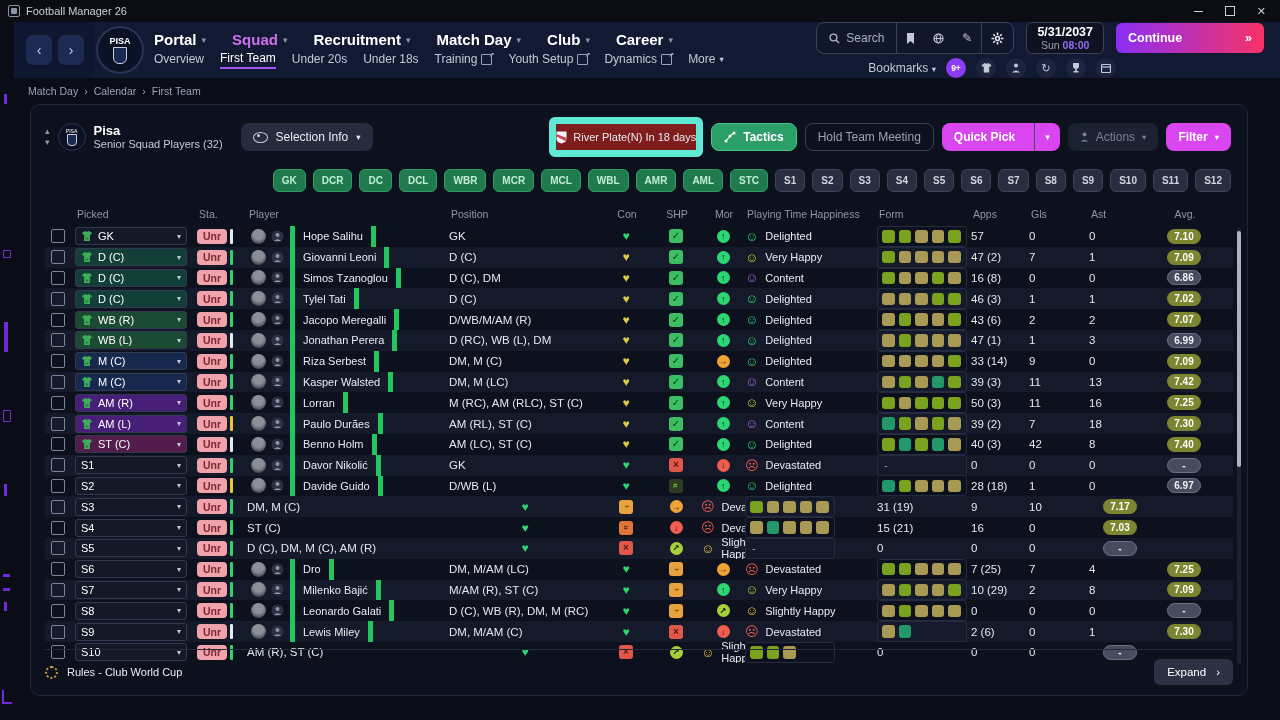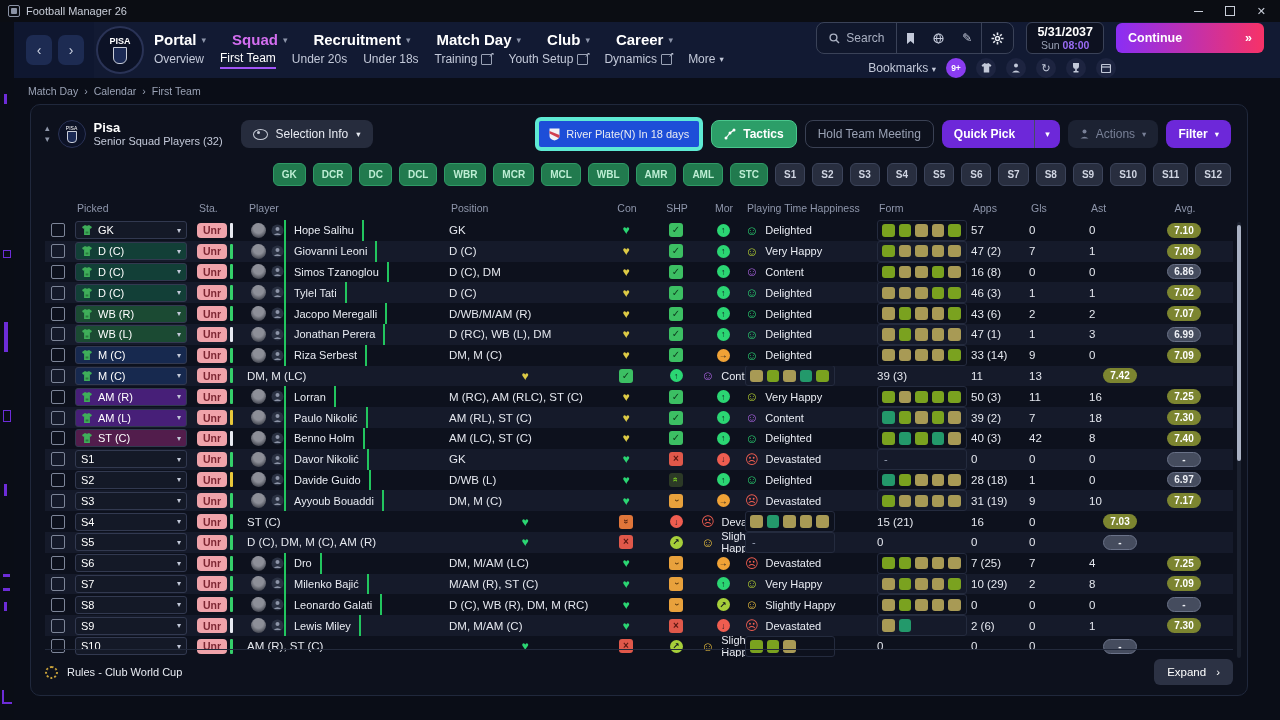--- a/index.html
+++ b/index.html
@@ -60,25 +60,25 @@
   .vchev{display:flex;flex-direction:column;gap:2px;color:#8d95a8;font-size:9px;line-height:1}
   .team-badge{width:26px;height:26px;border-radius:50%;background:#0c1226;border:1px solid #2a3356;margin:0 8px;
               display:flex;flex-direction:column;align-items:center;justify-content:center;font-size:5px;color:#fff;flex:none}
   .team-badge .shield{width:8px;height:10px;background:#1b2a55;border:1px solid #c9ced9;border-radius:0 0 4px 4px}
   .team-name{font-size:13px;font-weight:bold;color:#fff;line-height:1.15}
   .team-sub{font-size:11px;color:#c3c9d9}
   .sel-info{margin-left:18px;height:28px;background:#262c3d;border-radius:8px;display:flex;gap:8px;align-items:center;padding:0 12px;font-size:12px;color:#e8ebf2}
   .eye-ic{width:13px;height:9px;border:1.5px solid #c9ced9;border-radius:50%;position:relative}
   .eye-ic::after{content:"";position:absolute;left:3.5px;top:1.5px;width:3px;height:3px;border-radius:50%;background:#c9ced9}
   .toolbar{margin-left:auto;display:flex;gap:8px;align-items:center}
-  .next-match{display:flex;gap:6px;align-items:center;border:4px solid #5eead4;border-radius:6px;height:26px;padding:0 10px;font-size:11px;color:#e8ebf2;background:#1d4ed8}
+  .next-match{display:flex;gap:6px;align-items:center;border:7px solid #5eead4;border-radius:6px;height:26px;padding:0 0;font-size:11px;color:#e8ebf2;background:#7f1d1d}
   .btn{height:28px;border-radius:8px;display:flex;gap:7px;align-items:center;padding:0 12px;font-size:12px;font-weight:bold;box-sizing:border-box}
   .btn-tactics{background:#2c9e68;border:1px solid #49c68c;color:#fff}
   .btn-outline{background:transparent;border:1px solid #3a4154;color:#9aa2b5;font-weight:normal}
-  .btn-dark{background:#6d28d9;color:#fff}
+  .btn-dark{background:#d946ef;color:#fff}
   .btn-split{padding:0;overflow:hidden}
   .btn-split .bs-main{padding:0 12px;display:flex;align-items:center;height:100%}
   .btn-split .bs-chev{padding:0 10px;border-left:1px solid #454d63;display:flex;align-items:center;height:100%;font-size:9px}
   .btn-ghost{background:#1c2232;color:#788097;font-weight:normal}
   .chev-sm{font-size:8.5px;color:inherit}
   
   .filters-row{display:flex;align-items:center;padding:6px 16px 0 14px}
   .toggle{display:flex;border-radius:7px;overflow:hidden;border:1px solid #3a4154}
   .tg{height:26px;display:flex;gap:7px;align-items:center;padding:0 13px;font-size:12px;font-weight:bold;background:#1d2334;color:#e8ebf2}
   .tg.active{background:#7a2cf0;color:#fff}
@@ -104,21 +104,21 @@
   .tint-gk,.tint-s{background:#141927}
   .tint-def{background:#123f37}
   .tint-wb{background:#1b4a33}
   .tint-mid{background:#17294f}
   .tint-am{background:#471f78}
   .tint-st{background:#521d4c}
   .unr{background:#f0a3aa;color:#7d2733;font-size:10.5px;font-weight:bold;border-radius:4px;padding:1.5px 6px}
   .stabar{width:3px;height:15px;border-radius:1px;margin-left:3px}
   .avatar{width:15px;height:15px;border-radius:50%;background:radial-gradient(circle at 50% 35%,#8d8f98 0 40%,#4a4d57 75%,#33363e);flex:none;margin-left:4px}
   .pface{flex:none;margin-left:5px;display:flex}
-  .pname{margin-left:0;border:2px solid #22c55e;border-radius:4px;padding:16px 8px;font-size:11px;color:#e8ebf2;white-space:nowrap}
+  .pname{margin-left:6px;border:5px solid #22c55e;border-radius:4px;padding:16px 8px;font-size:11px;color:#e8ebf2;white-space:nowrap}
   .heart{font-size:12px;line-height:1}
   .shp{width:14px;height:14px;border-radius:3px;display:inline-flex;align-items:center;justify-content:center;font-size:10px;font-weight:bold;line-height:1}
   .shp i{font-style:normal;display:inline-block;font-size:9px}
   .r-up{transform:rotate(-90deg)}
   .r-down{transform:rotate(90deg)}
   .shp-check{background:#3cbf63;color:#0c3a1c}
   .shp-x{background:#e0584a;color:#571611}
   .shp-up2{background:#2c3a26;color:#7ed321}
   .shp-down{background:#e8a13c;color:#5d3a0e}
   .shp-down2{background:#e0763a;color:#57250e}
@@ -814,20 +814,31 @@
                   <rect x="4.6" y="7.5" width="2.8" height="2" fill="#2a7a3e"></rect>
                 </svg>
                 <span>M (C)</span>
                 <span class="chev">▾</span>
               </span>
             </span>
     <span class="td">
               <span class="unr">Unr</span>
               <span class="stabar" style="background:#35d06a"></span>
             </span>
+    <span class="td">
+              <span class="avatar"></span>
+              <span class="pface">
+                <svg width="13" height="13" viewBox="0 0 13 13">
+                  <circle cx="6.5" cy="6.5" r="6" fill="#2a3142"></circle>
+                  <circle cx="6.5" cy="5" r="2" fill="#8d95a8"></circle>
+                  <path d="M2.6 11 Q6.5 7.4 10.4 11 Z" fill="#8d95a8"></path>
+                </svg>
+              </span>
+              <span class="pname">Kasper Walsted</span>
+            </span>
     <span class="td">DM, M (LC)</span>
     <span class="td cen">
               <span class="heart" style="color:#ddca45">♥</span>
             </span>
     <span class="td cen">
               <span class="shp shp-check">✓</span>
             </span>
     <span class="td cen">
               <span class="morc" style="background:#2bd673">↑</span>
             </span>
@@ -930,21 +941,21 @@
             </span>
     <span class="td">
               <span class="avatar"></span>
               <span class="pface">
                 <svg width="13" height="13" viewBox="0 0 13 13">
                   <circle cx="6.5" cy="6.5" r="6" fill="#2a3142"></circle>
                   <circle cx="6.5" cy="5" r="2" fill="#8d95a8"></circle>
                   <path d="M2.6 11 Q6.5 7.4 10.4 11 Z" fill="#8d95a8"></path>
                 </svg>
               </span>
-              <span class="pname">Paulo Nikolić</span>
+              <span class="pname">Paulo Durães</span>
             </span>
     <span class="td">AM (RL), ST (C)</span>
     <span class="td cen">
               <span class="heart" style="color:#ddca45">♥</span>
             </span>
     <span class="td cen">
               <span class="shp shp-check">✓</span>
             </span>
     <span class="td cen">
               <span class="morc" style="background:#2bd673">↑</span>
@@ -1142,31 +1153,20 @@
             </span>
     <span class="td">
               <span class="picked tint-s">
                 <span>S3</span>
                 <span class="chev">▾</span>
               </span>
             </span>
     <span class="td">
               <span class="unr">Unr</span>
               <span class="stabar" style="background:#35d06a"></span>
-            </span>
-    <span class="td">
-              <span class="avatar"></span>
-              <span class="pface">
-                <svg width="13" height="13" viewBox="0 0 13 13">
-                  <circle cx="6.5" cy="6.5" r="6" fill="#2a3142"></circle>
-                  <circle cx="6.5" cy="5" r="2" fill="#8d95a8"></circle>
-                  <path d="M2.6 11 Q6.5 7.4 10.4 11 Z" fill="#8d95a8"></path>
-                </svg>
-              </span>
-              <span class="pname">Ayyoub Bouaddi</span>
             </span>
     <span class="td">DM, M (C)</span>
     <span class="td cen">
               <span class="heart" style="color:#2bd673">♥</span>
             </span>
     <span class="td cen">
               <span class="shp shp-down">
                 <i class="r-down">›</i>
               </span>
             </span>

